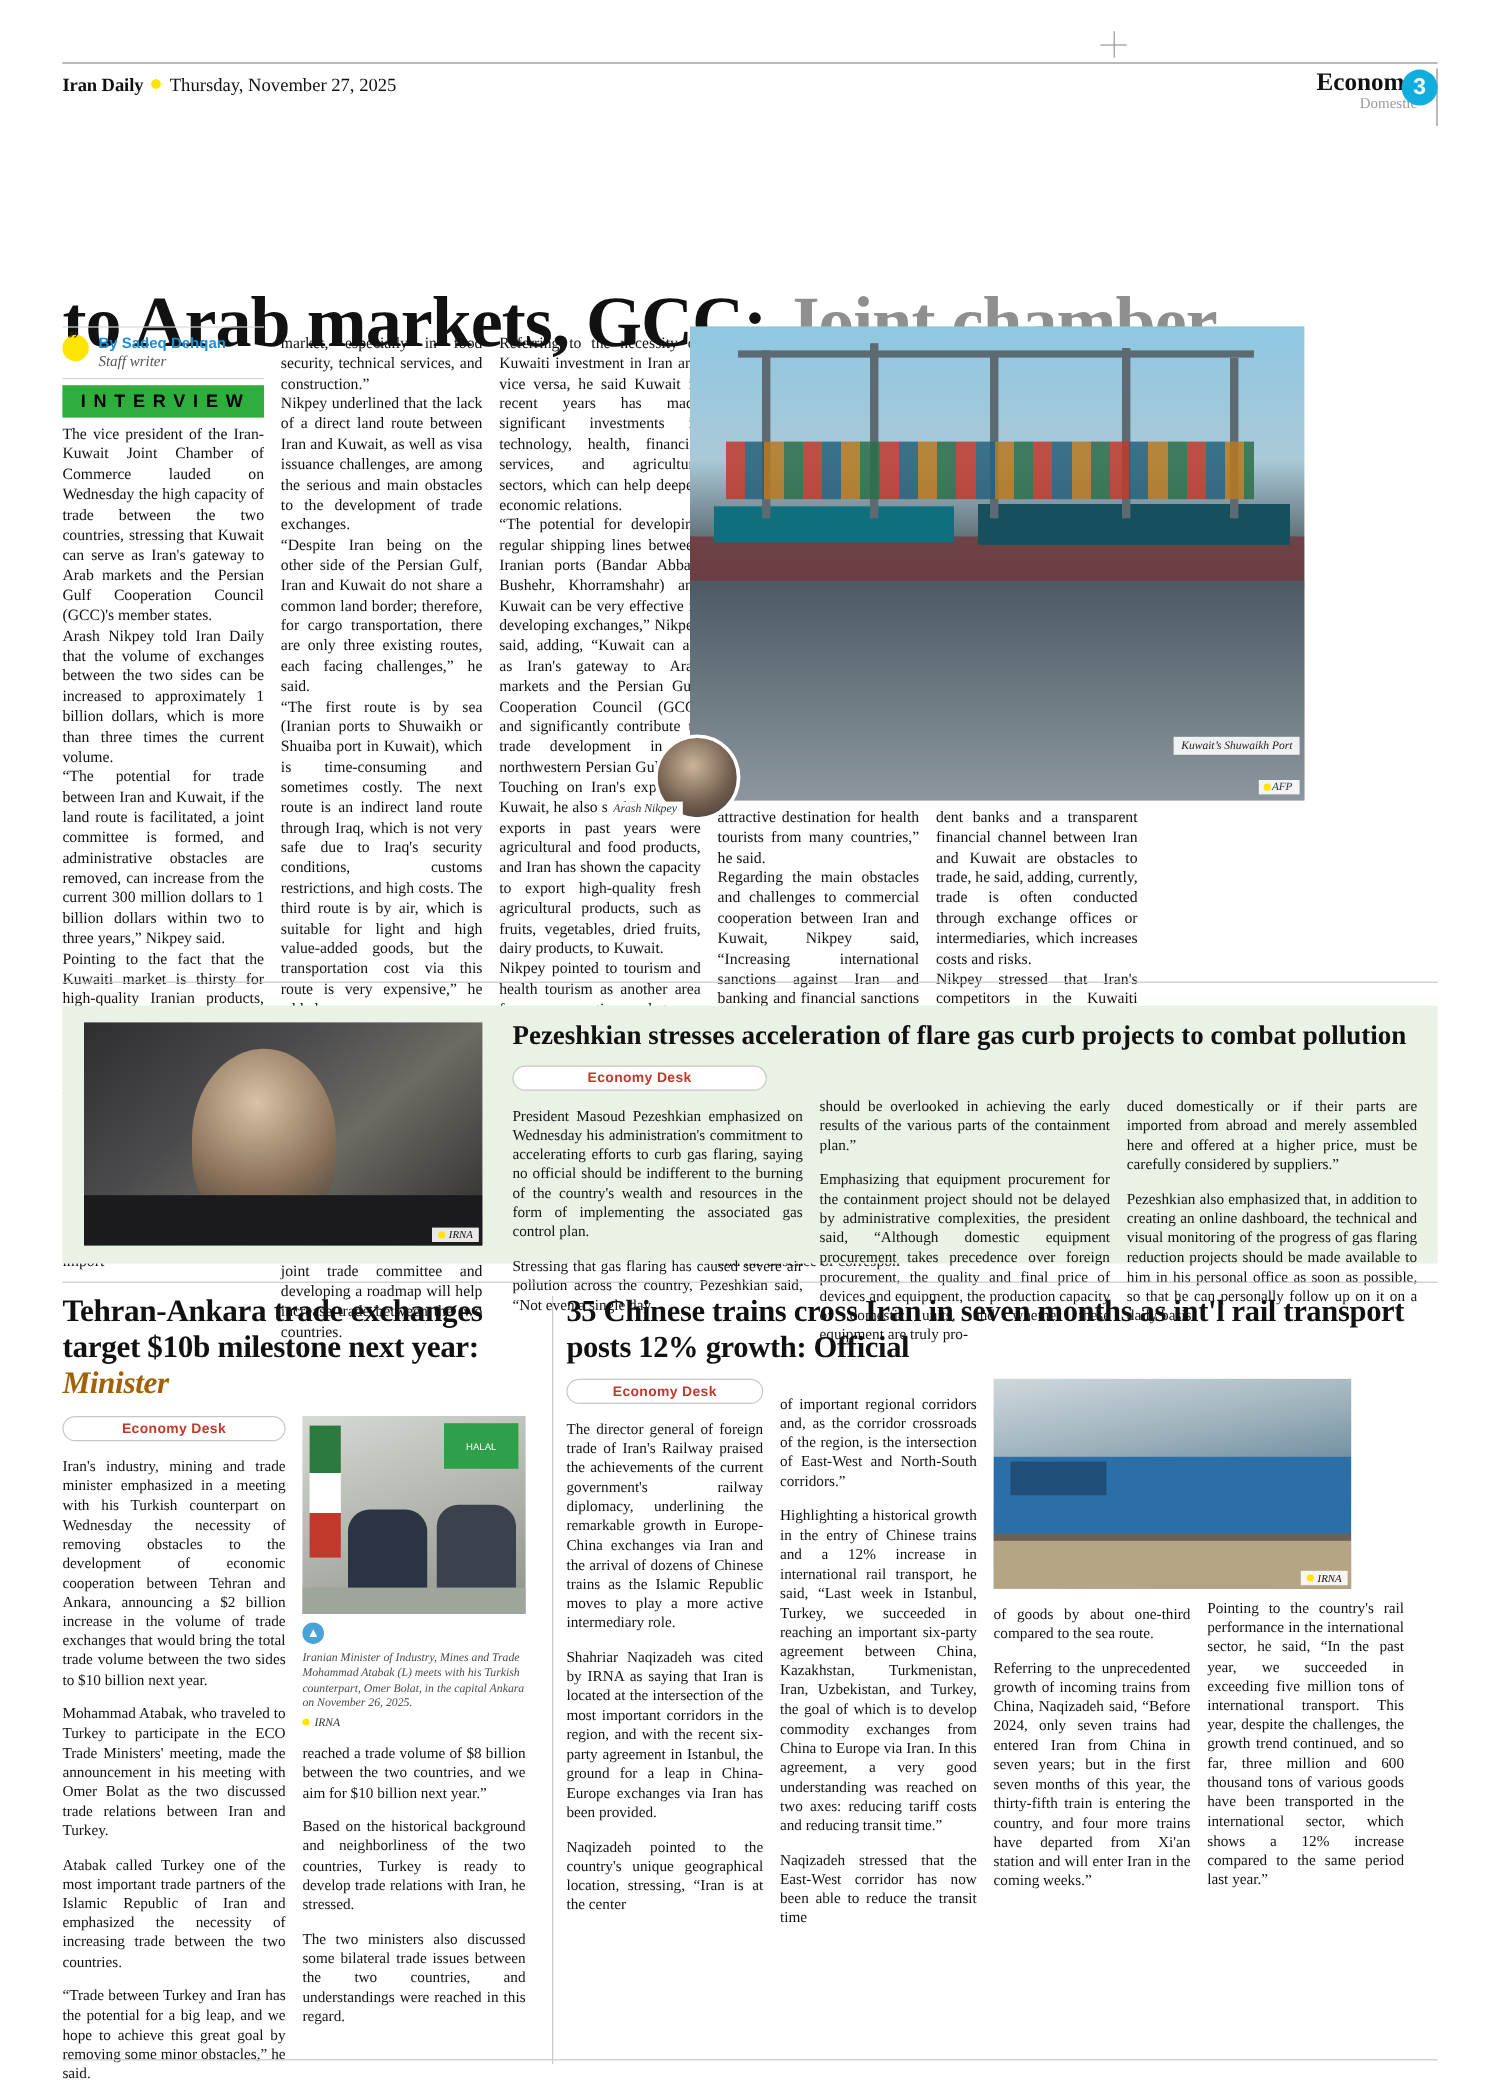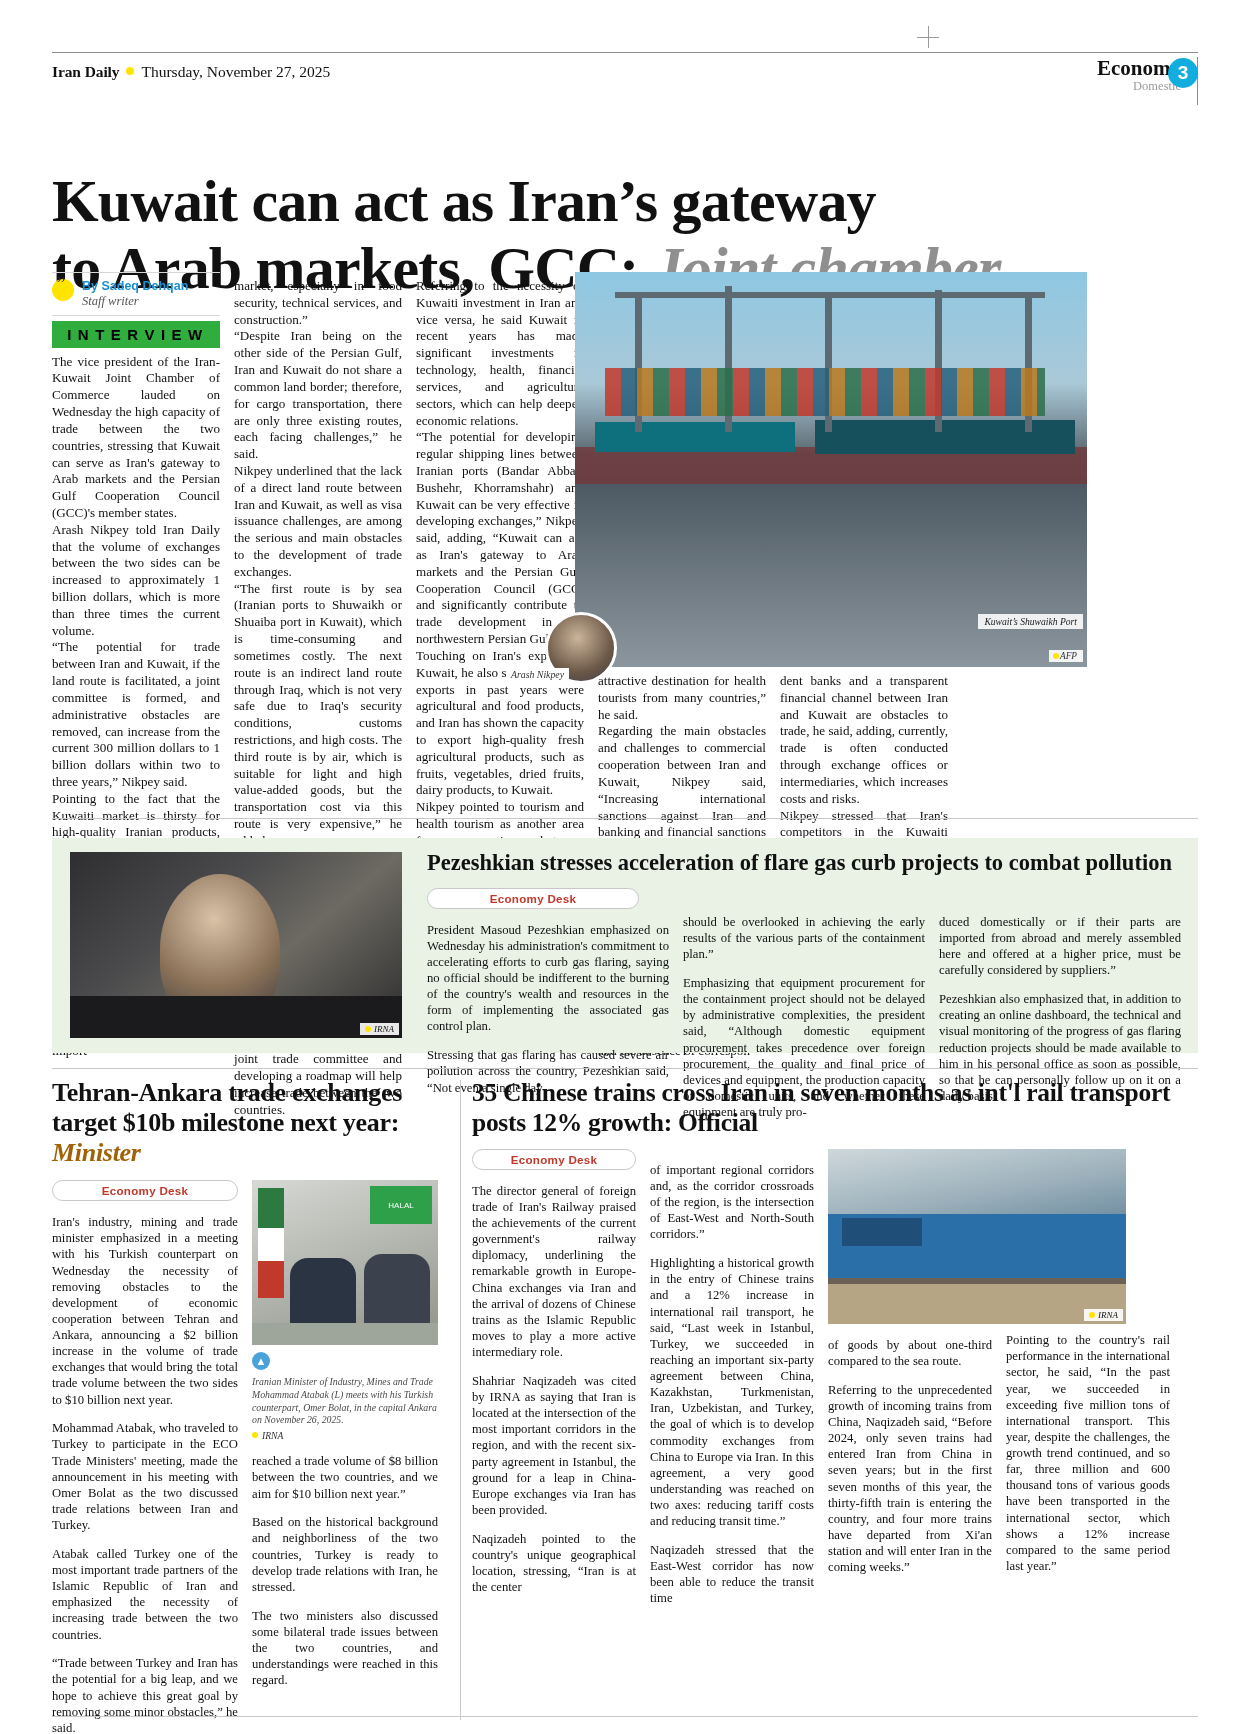--- a/index.html
+++ b/index.html
@@ -41,21 +41,21 @@
     font-family:"Liberation Sans", sans-serif; font-weight:bold; font-size:19px;
     display:flex; align-items:center; justify-content:center;
   }
 
   
   .headline {
     position:absolute; left:52px; top:128px; width:1100px;
     font-size:60px; line-height:1.12; font-weight:bold;
     letter-spacing:-.8px;
   }
-  .headline .kicker { color:#8f8f8f; font-style:italic; font-weight:bold; }
+  .headline .kicker { color:#8f8f8f; font-weight:bold; }
 
   
   .lead { position:absolute; left:52px; top:272px; width:1146px; }
   .lead-cols { display:flex; gap:14px; }
   .col { width:168px; }
   .byline-box { border-top:1px solid #d7d7d7; border-bottom:1px solid #d7d7d7; padding:6px 0 5px 0; display:flex; gap:8px; align-items:flex-start; }
   .quote-badge {
     width:22px; height:22px; border-radius:50%; background:#ffe400; flex:0 0 22px;
     position:relative;
   }
@@ -192,21 +192,21 @@
       <div class="section-block">
         <div class="section-title">Economy</div>
         <div class="section-sub">Domestic</div>
       </div>
       <div class="mast-rule"></div>
     </div>
   </div>
   <div class="pagenum">3</div>
 
   <h1 class="headline">
-    <span>Kuwait can act as Iran’s gateway</span><br>
+    <br>
     <span>to Arab markets, GCC: </span><span class="kicker">Joint chamber</span>
   </h1>
 
   <div class="lead">
     <div class="lead-cols">
 
       <div class="col">
         <div class="byline-box">
           <div class="quote-badge"></div>
           <div>
@@ -219,22 +219,22 @@
             <p>The vice president of the Iran-Kuwait Joint Chamber of Commerce lauded on Wednesday the high capacity of trade between the two countries, stressing that Kuwait can serve as Iran's gateway to Arab markets and the Persian Gulf Cooperation Council (GCC)'s member states.</p>
             <p>Arash Nikpey told Iran Daily that the volume of exchanges between the two sides can be increased to approximately 1 billion dollars, which is more than three times the current volume.</p>
             <p>“The potential for trade between Iran and Kuwait, if the land route is facilitated, a joint committee is formed, and administrative obstacles are removed, can increase from the current 300 million dollars to 1 billion dollars within two to three years,” Nikpey said.</p>
             <p>Pointing to the fact that the Kuwaiti market is thirsty for high-quality Iranian products, he stated, “Due to Kuwait's need for various products, Kuwait's imports from other countries amount to over 52 billion dollars annually. However, Iran's share of the Kuwaiti market is very small and has much room for growth. Iran, with its strong industry, agriculture, and services, as well as skilled workforce, can have a higher share of Kuwait's import</p>
           </div>
       </div>
 
       <div class="col">
         <div class="body-text multi">
             <p>market, especially in food security, technical services, and construction.”</p>
+            <p>Nikpey underlined that the lack of a direct land route between Iran and Kuwait, as well as visa issuance challenges, are among the serious and main obstacles to the development of trade exchanges.</p>
             <p>“Despite Iran being on the other side of the Persian Gulf, Iran and Kuwait do not share a common land border; therefore, for cargo transportation, there are only three existing routes, each facing challenges,” he said.</p>
-            <p>Nikpey underlined that the lack of a direct land route between Iran and Kuwait, as well as visa issuance challenges, are among the serious and main obstacles to the development of trade exchanges.</p>
             <p>“The first route is by sea (Iranian ports to Shuwaikh or Shuaiba port in Kuwait), which is time-consuming and sometimes costly. The next route is an indirect land route through Iraq, which is not very safe due to Iraq's security conditions, customs restrictions, and high costs. The third route is by air, which is suitable for light and high value-added goods, but the transportation cost via this route is very expensive,” he added.</p>
             <p>The vice president of the Iran-Kuwait Joint Chamber of Commerce stressed that establishing a land trade route (transit through Iraq) by launching a road route from Iran to Kuwait via Iraq would reduce transportation costs and increase the competitiveness of Iranian goods in the Kuwaiti market.</p>
             <p>Nikpey also said forming a joint trade committee and developing a roadmap will help increase trade between the two countries.</p>
           </div>
       </div>
 
       <div class="col">
         <div class="body-text multi">
             <p>Referring to the necessity of Kuwaiti investment in Iran and vice versa, he said Kuwait in recent years has made significant investments in technology, health, financial services, and agriculture sectors, which can help deepen economic relations.</p>
             <p>“The potential for developing regular shipping lines between Iranian ports (Bandar Abbas, Bushehr, Khorramshahr) and Kuwait can be very effective in developing exchanges,” Nikpey said, adding, “Kuwait can act as Iran's gateway to Arab markets and the Persian Gulf Cooperation Council (GCC) and significantly contribute to trade development in the northwestern Persian Gulf.”</p>

